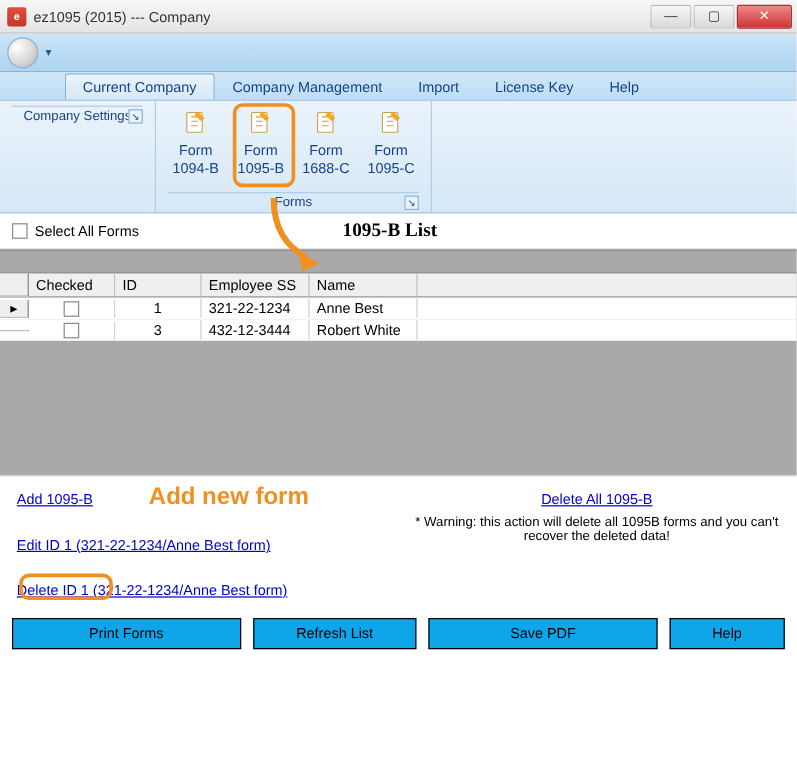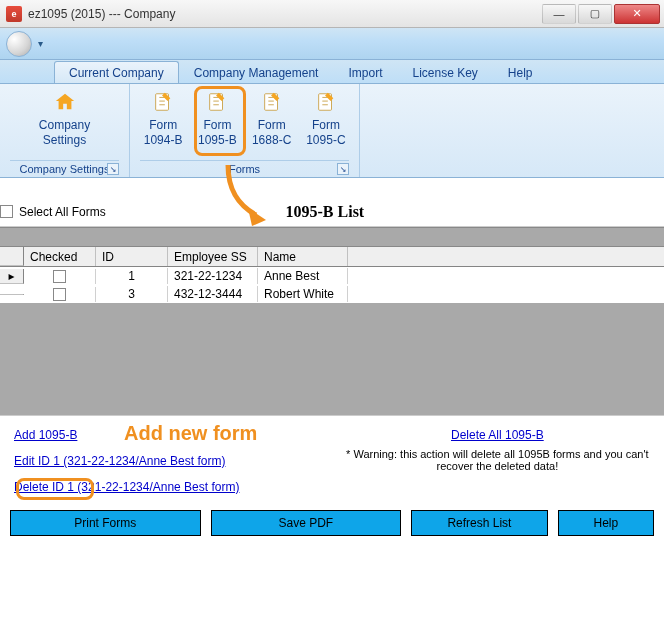--- a/index.html
+++ b/index.html
@@ -115,21 +115,21 @@
     position:relative;
   }
   .orange-ring {
     position:absolute; border:3px solid #f09020; border-radius:8px;
     pointer-events:none; z-index:50;
   }
   
   .strip {
     height:30px;
     background:#fff; border-bottom:1px solid #ccc;
-    display:flex; align-items:center; padding:0 0;margin-top:19px;
+    display:flex; align-items:center; padding:0 10px;
   }
   .chk { width:13px;height:13px;border:1px solid #888;background:#fff;margin-right:6px; }
   .listtitle { font-family:"Times New Roman",serif; font-weight:bold; font-size:16px; margin-left:auto; margin-right:auto; }
   
   .spacer1 { height:20px; background:#a9a9a9; border-top:1px solid #888; border-bottom:1px solid #888;}
   
   .grid {
     background:#a9a9a9;
     height:168px;
     position:relative;
@@ -152,21 +152,21 @@
   .col-id{width:72px;text-align:center;}
   .col-ss{width:90px;}
   .col-name{width:90px;}
   
   .links {
     background:#fff; padding:12px 14px 6px 14px;
     border-top:1px solid #ccc;
     display:flex; gap:0;
     position:relative;
   }
-  .links-left { width:52%; display:flex;flex-direction:column;gap:12px;}
+  .links-left { width:52%; display:flex;flex-direction:column;gap:24px;}
   .links-right { width:48%; text-align:center;}
   a.lnk { color:#0000cc; text-decoration:underline; width:fit-content;}
   .warn { color:#000; font-size:11px; margin-top:6px;}
   .orange-text {
     color:#f09020; font-size:20px; font-weight:600;
     position:absolute; left:124px; top:6px;
     font-family:Arial,sans-serif;
   }
   
   .btns {
@@ -201,31 +201,20 @@
 <div class="tabs">
   <div class="tab active">Current Company</div>
   <div class="tab">Company Management</div>
   <div class="tab">Import</div>
   <div class="tab">License Key</div>
   <div class="tab">Help</div>
 </div>
 
 <div class="ribbon">
   <div class="group" style="width:130px;">
-    <div class="group-body" style="justify-content:center;">
-      <div class="ribbtn">
-        <div class="ic">
-          <svg viewBox="0 0 24 24">
-              <path fill="#f5a623" d="M12 3 2 11h3v9h5v-6h4v6h5v-9h3z"></path>
-            </svg>
-        </div>
-        <span>Company</span>
-        <span>Settings</span>
-      </div>
-    </div>
     <div class="group-label">
       <span>Company Settings</span>
       <span class="launcher">↘</span>
     </div>
   </div>
   <div class="group" style="width:230px;">
     <div class="group-body">
       <div class="ribbtn">
         <div class="ic">
             <svg viewBox="0 0 24 24">
@@ -323,22 +312,22 @@
   </div>
   <div class="links-right">
     <a class="lnk">Delete All 1095-B</a>
     <div class="warn">* Warning: this action will delete all 1095B forms and you can't recover the deleted data!</div>
   </div>
   <div class="orange-text">Add new form</div>
 </div>
 
 <div class="btns">
   <div class="btn" style="flex:1.4">Print Forms</div>
+  <div class="btn" style="flex:1.0">Refresh List</div>
   <div class="btn" style="flex:1.4">Save PDF</div>
-  <div class="btn" style="flex:1.0">Refresh List</div>
   <div class="btn" style="flex:0.7">Help</div>
 </div>
 
 <div class="orange-ring" style="left:194px; top:86px; width:52px; height:70px;"></div>
 <div class="orange-ring" style="left:16px; top:478px; width:78px; height:22px;"></div>
 
 <svg class="arrow-ann" style="left:218px; top:160px; width:60px; height:70px;" viewBox="0 0 60 70">
   <path d="M10 5 C 10 30, 20 45, 38 55" stroke="#f09020" stroke-width="5" fill="none"></path>
   <path d="M48 60 L30 48 L34 66 Z" fill="#f09020"></path>
 </svg>

